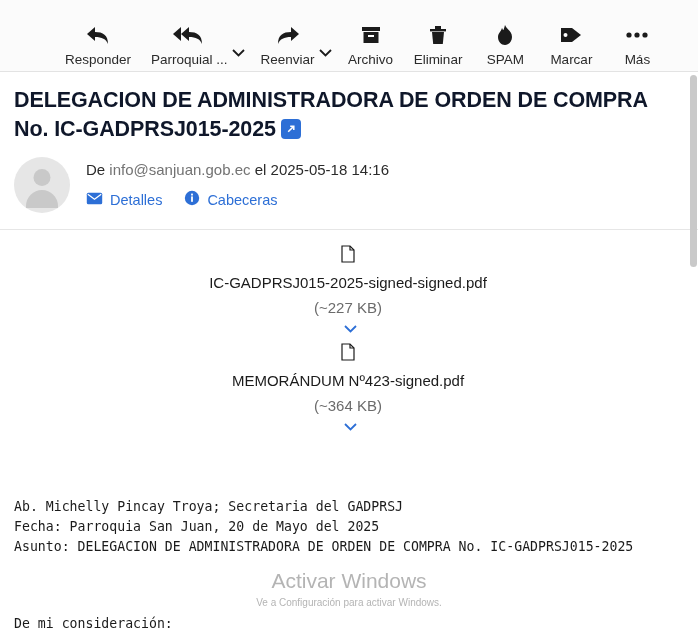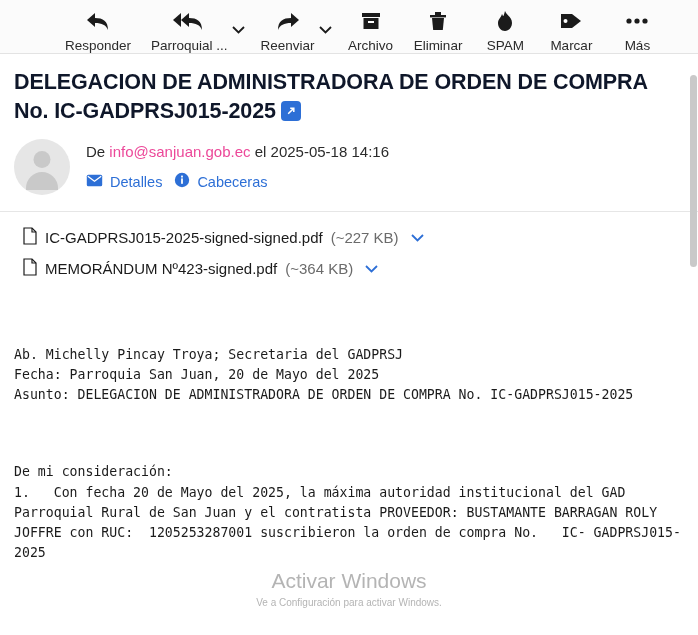--- a/index.html
+++ b/index.html
@@ -12,22 +12,22 @@
     background: #ffffff;
     font-family: "Liberation Sans", sans-serif;
     color: #1b1b1b;
     overflow: hidden;
     position: relative;
   }
 
   
   .toolbar {
     display: flex;
-    align-items: center;
-    height: 54px;
+    align-items: flex-end;
+    height: 72px;
     box-sizing: border-box;
     padding: 6px 10px 4px 55px;
     background: #fbfbfb;
     border-bottom: 1px solid #e3e3e3;
   }
   .tb-item {
     display: flex;
     flex-direction: column;
     align-items: center;
     justify-content: flex-start;
@@ -119,28 +119,28 @@
   }
   .sender-info {
     padding-left: 16px;
     padding-top: 6px;
   }
   .sender-line {
     font-size: 15px;
     color: #2b2b2b;
   }
   .sender-email {
-    color: #ec4899;
+    color: #737373;
     text-decoration: none;
   }
   .meta-links {
     display: flex;
     align-items: center;
     margin-top: 12px;
-    gap: 12px;
+    gap: 22px;
   }
   .meta-link {
     display: flex;
     align-items: center;
     gap: 7px;
     color: #2d6fd6;
     font-size: 14.5px;
     cursor: pointer;
   }
 
@@ -150,20 +150,21 @@
     border-top: 1px solid #e6e6e6;
     margin-top: 12px;
   }
   .att-row {
     display: flex;
     align-items: center;
     gap: 8px;
     padding: 5px 9px;
     font-size: 15px;
     color: #1b1b1b;
+    flex-direction: column;
   }
   .att-name { color: #1b1b1b; }
   .att-size { color: #6b6b6b; }
   .att-caret {
     margin-left: 4px;
     display: flex;
     align-items: center;
     cursor: pointer;
   }
 

